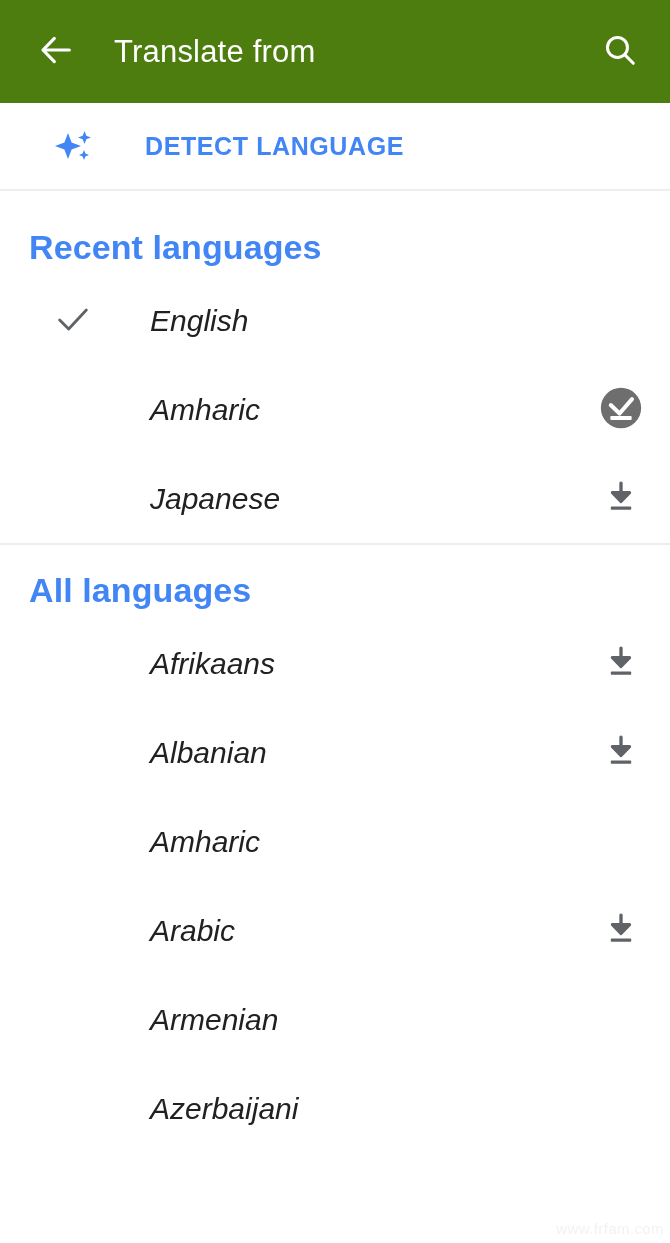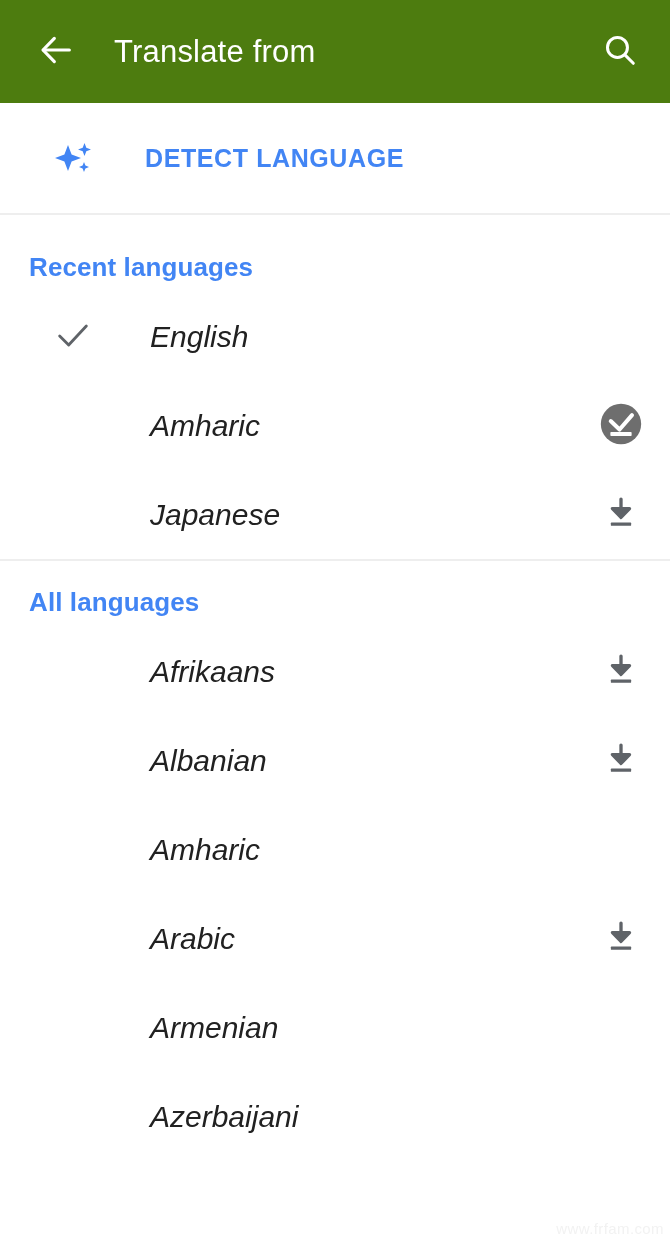--- a/index.html
+++ b/index.html
@@ -47,21 +47,21 @@
     width: 56px;
     height: 56px;
     display: flex;
     align-items: center;
     justify-content: center;
     flex: 0 0 auto;
   }
 
   
   .detect-row {
-    height: 112px;
+    height: 88px;
     display: flex;
     align-items: center;
     padding-left: 53px;
     box-sizing: border-box;
     background: #ffffff;
     border-bottom: 2px solid #eeeeee;
   }
   .detect-icon {
     width: 42px;
     height: 42px;
@@ -73,21 +73,21 @@
   .detect-label {
     margin-left: 50px;
     font-size: 25px;
     font-weight: bold;
     color: #4285F4;
     letter-spacing: 0.6px;
   }
 
   
   .section-header {
-    font-size: 26px;
+    font-size: 34px;
     font-weight: bold;
     color: #4285F4;
     padding-left: 29px;
     letter-spacing: 0.1px;
   }
   .section-recent { padding-top: 37px; padding-bottom: 0; }
   .section-all { padding-top: 26px; padding-bottom: 0; }
 
   
   .lang-list { background: #ffffff; }

